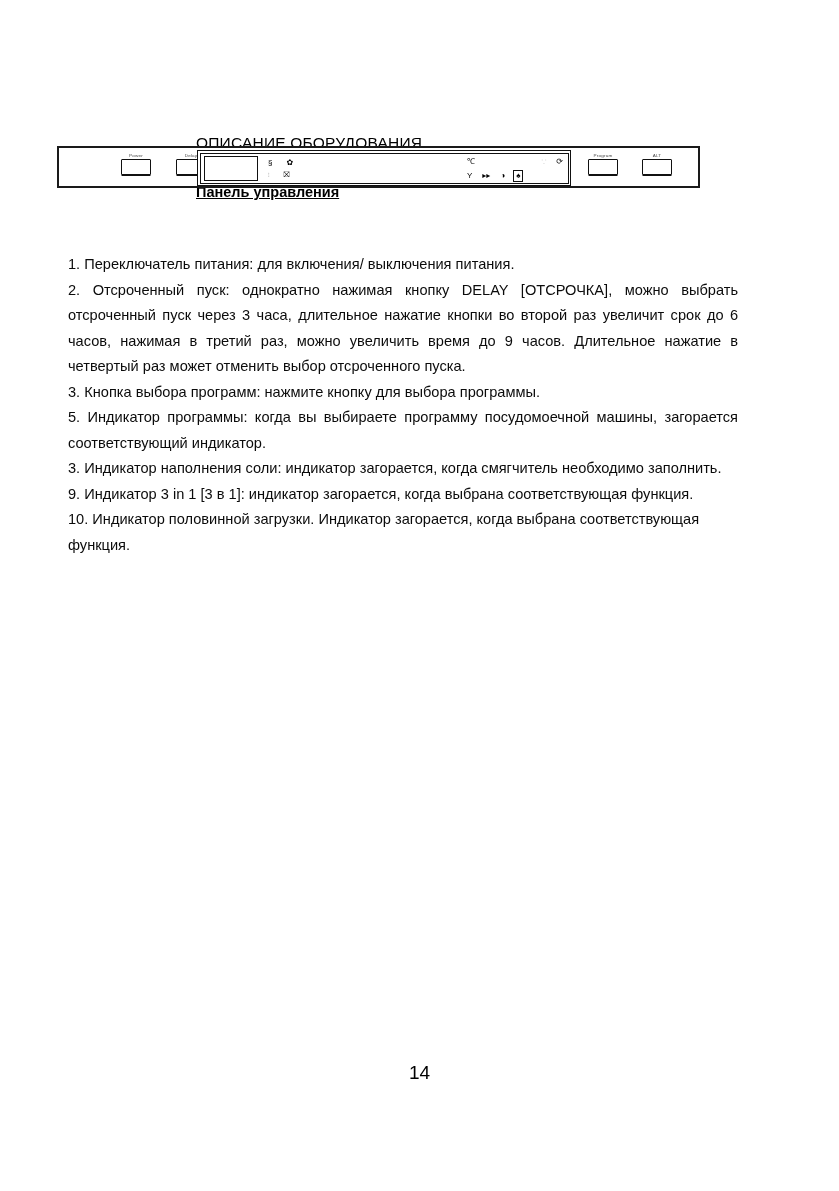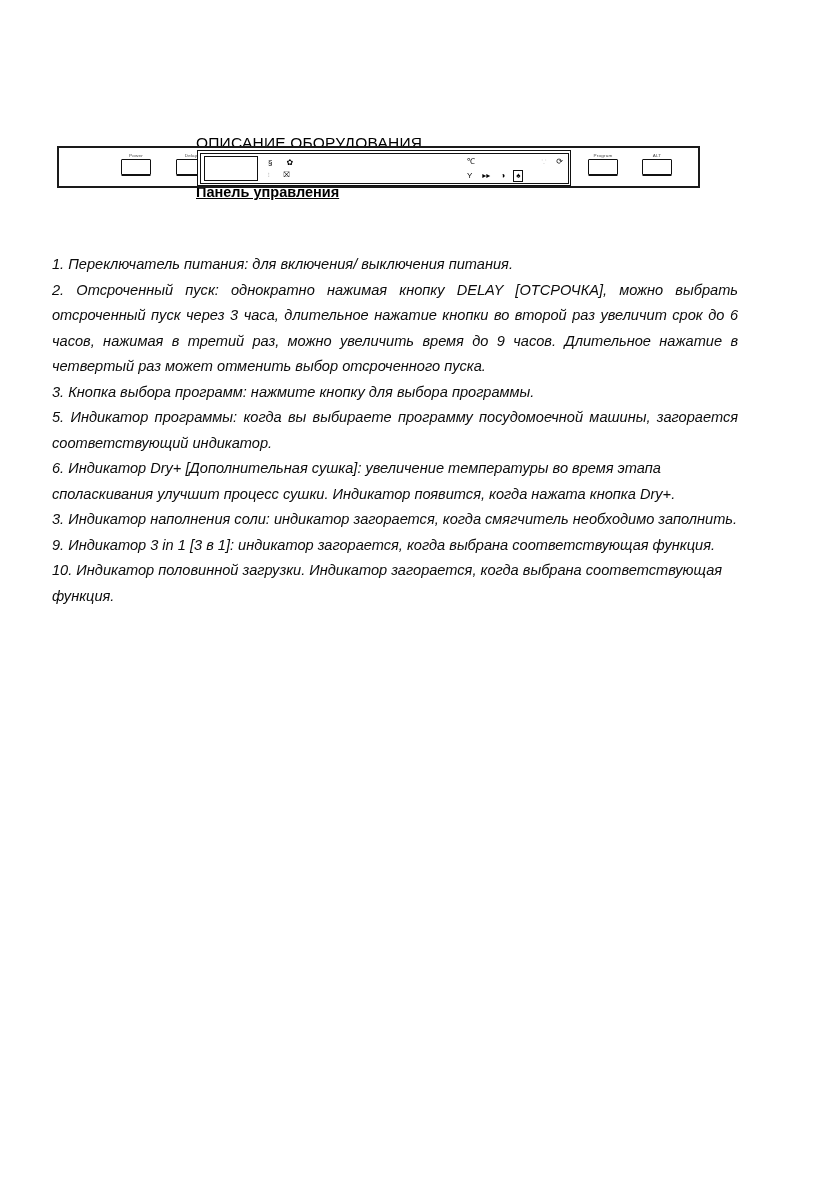--- a/index.html
+++ b/index.html
@@ -179,24 +179,23 @@
   
   .body-copy {
     position: absolute;
     left: 52px;
     top: 252px;
     width: 686px;
   }
   .para {
     font-size: 14.6px;
     line-height: 25.5px;
-    margin: 0 0 0 0;
+    margin: 0 0 0 16px;
     color: #0b0b0b;
     text-align: justify;
-    font-style: italic;
   }
   .para.nojustify { text-align: left; }
 
   
   .page-number {
     position: absolute;
     left: 0;
     right: 0;
     top: 1062px;
     text-align: center;
@@ -275,20 +274,20 @@
     </div>
   </div>
 
   <div class="panel-caption">Панель управления</div>
 
   <div class="body-copy">
     <p class="para nojustify">1. Переключатель питания: для включения/ выключения питания.</p>
     <p class="para">2. Отсроченный пуск: однократно нажимая кнопку DELAY [ОТСРОЧКА], можно выбрать отсроченный пуск через 3 часа, длительное нажатие кнопки во второй раз увеличит срок до 6 часов, нажимая в третий раз, можно увеличить время до 9 часов. Длительное нажатие в четвертый раз может отменить выбор отсроченного пуска.</p>
     <p class="para nojustify">3. Кнопка выбора программ: нажмите кнопку для выбора программы.</p>
     <p class="para">5. Индикатор программы: когда вы выбираете программу посудомоечной машины, загорается соответствующий индикатор.</p>
-    <p class="para nojustify">6. Индикатор Dry+ [Дополнительная сушка]: увеличение температуры во время этапа споласкивания улучшит процесс сушки. Индикатор появится, когда нажата кнопка Dry+.</p>
     <p class="para">3. Индикатор наполнения соли: индикатор загорается, когда смягчитель необходимо заполнить.</p>
     <p class="para nojustify">9. Индикатор 3 in 1 [3 в 1]: индикатор загорается, когда выбрана соответствующая функция.</p>
     <p class="para nojustify">10. Индикатор половинной загрузки. Индикатор загорается, когда выбрана соответствующая функция.</p>
   </div>
 
+  <div class="page-number">14</div>
 
 </div>
 
 </body></html>

